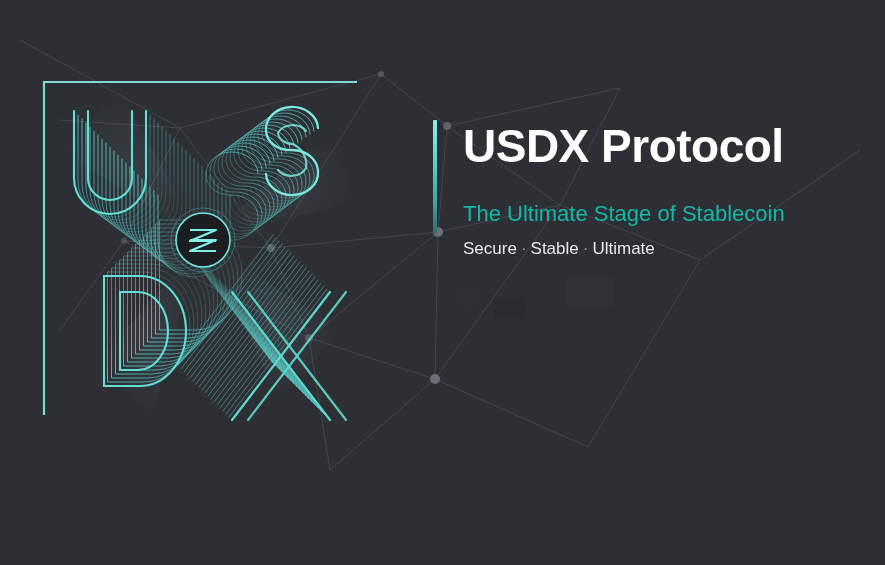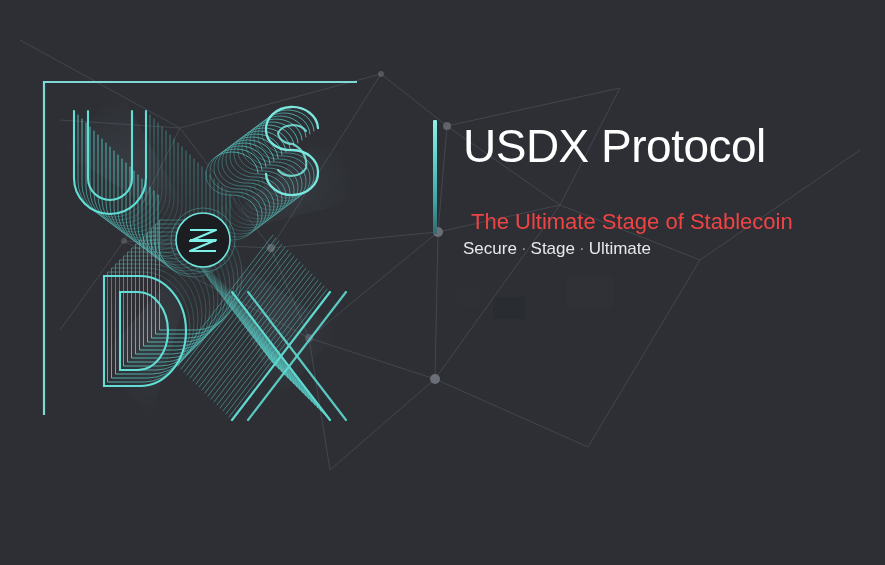--- a/index.html
+++ b/index.html
@@ -29,32 +29,32 @@
     position:absolute;left:0px;top:2px;
     width:4px;height:114px;
     background:linear-gradient(180deg,#8ff0e8 0%,#5fd8d0 30%,#3ea8a6 70%,#34696d 100%);
     border-radius:1px;
   }
   .title{
     position:absolute;left:30px;top:0px;
     margin:0;
     font-size:46px;
     line-height:56px;
-    font-weight:normal;
+    font-weight:bold;
     color:#ffffff;
     letter-spacing:-0.5px;
     white-space:nowrap;
   }
   .subtitle{
     position:absolute;left:30px;top:82px;
-    margin:8px;
+    margin:0;
     font-size:22px;
     line-height:28px;
     font-weight:normal;
-    color:#ef4444;
+    color:#14b8a6;
     white-space:nowrap;
   }
   .tagline{
     position:absolute;left:30px;top:119px;
     margin:0;
     font-size:17px;
     line-height:24px;
     font-weight:normal;
     color:#e6e8ea;
     white-space:nowrap;
@@ -289,17 +289,17 @@
   <div class="ghost" style="left:457px;top:288px;width:24px;height:20px;opacity:.35;"></div>
 
   <div id="textblock">
     <div class="accent-bar"></div>
 
     <h1 class="title">USDX Protocol</h1>
 
     <p class="subtitle">The Ultimate Stage of Stablecoin</p>
 
     <p class="tagline">
-      <span>Secure</span><span class="sep">·</span><span>Stage</span><span class="sep">·</span><span>Ultimate</span>
+      <span>Secure</span><span class="sep">·</span><span>Stable</span><span class="sep">·</span><span>Ultimate</span>
     </p>
   </div>
 
 </div>
 
 </body></html>

